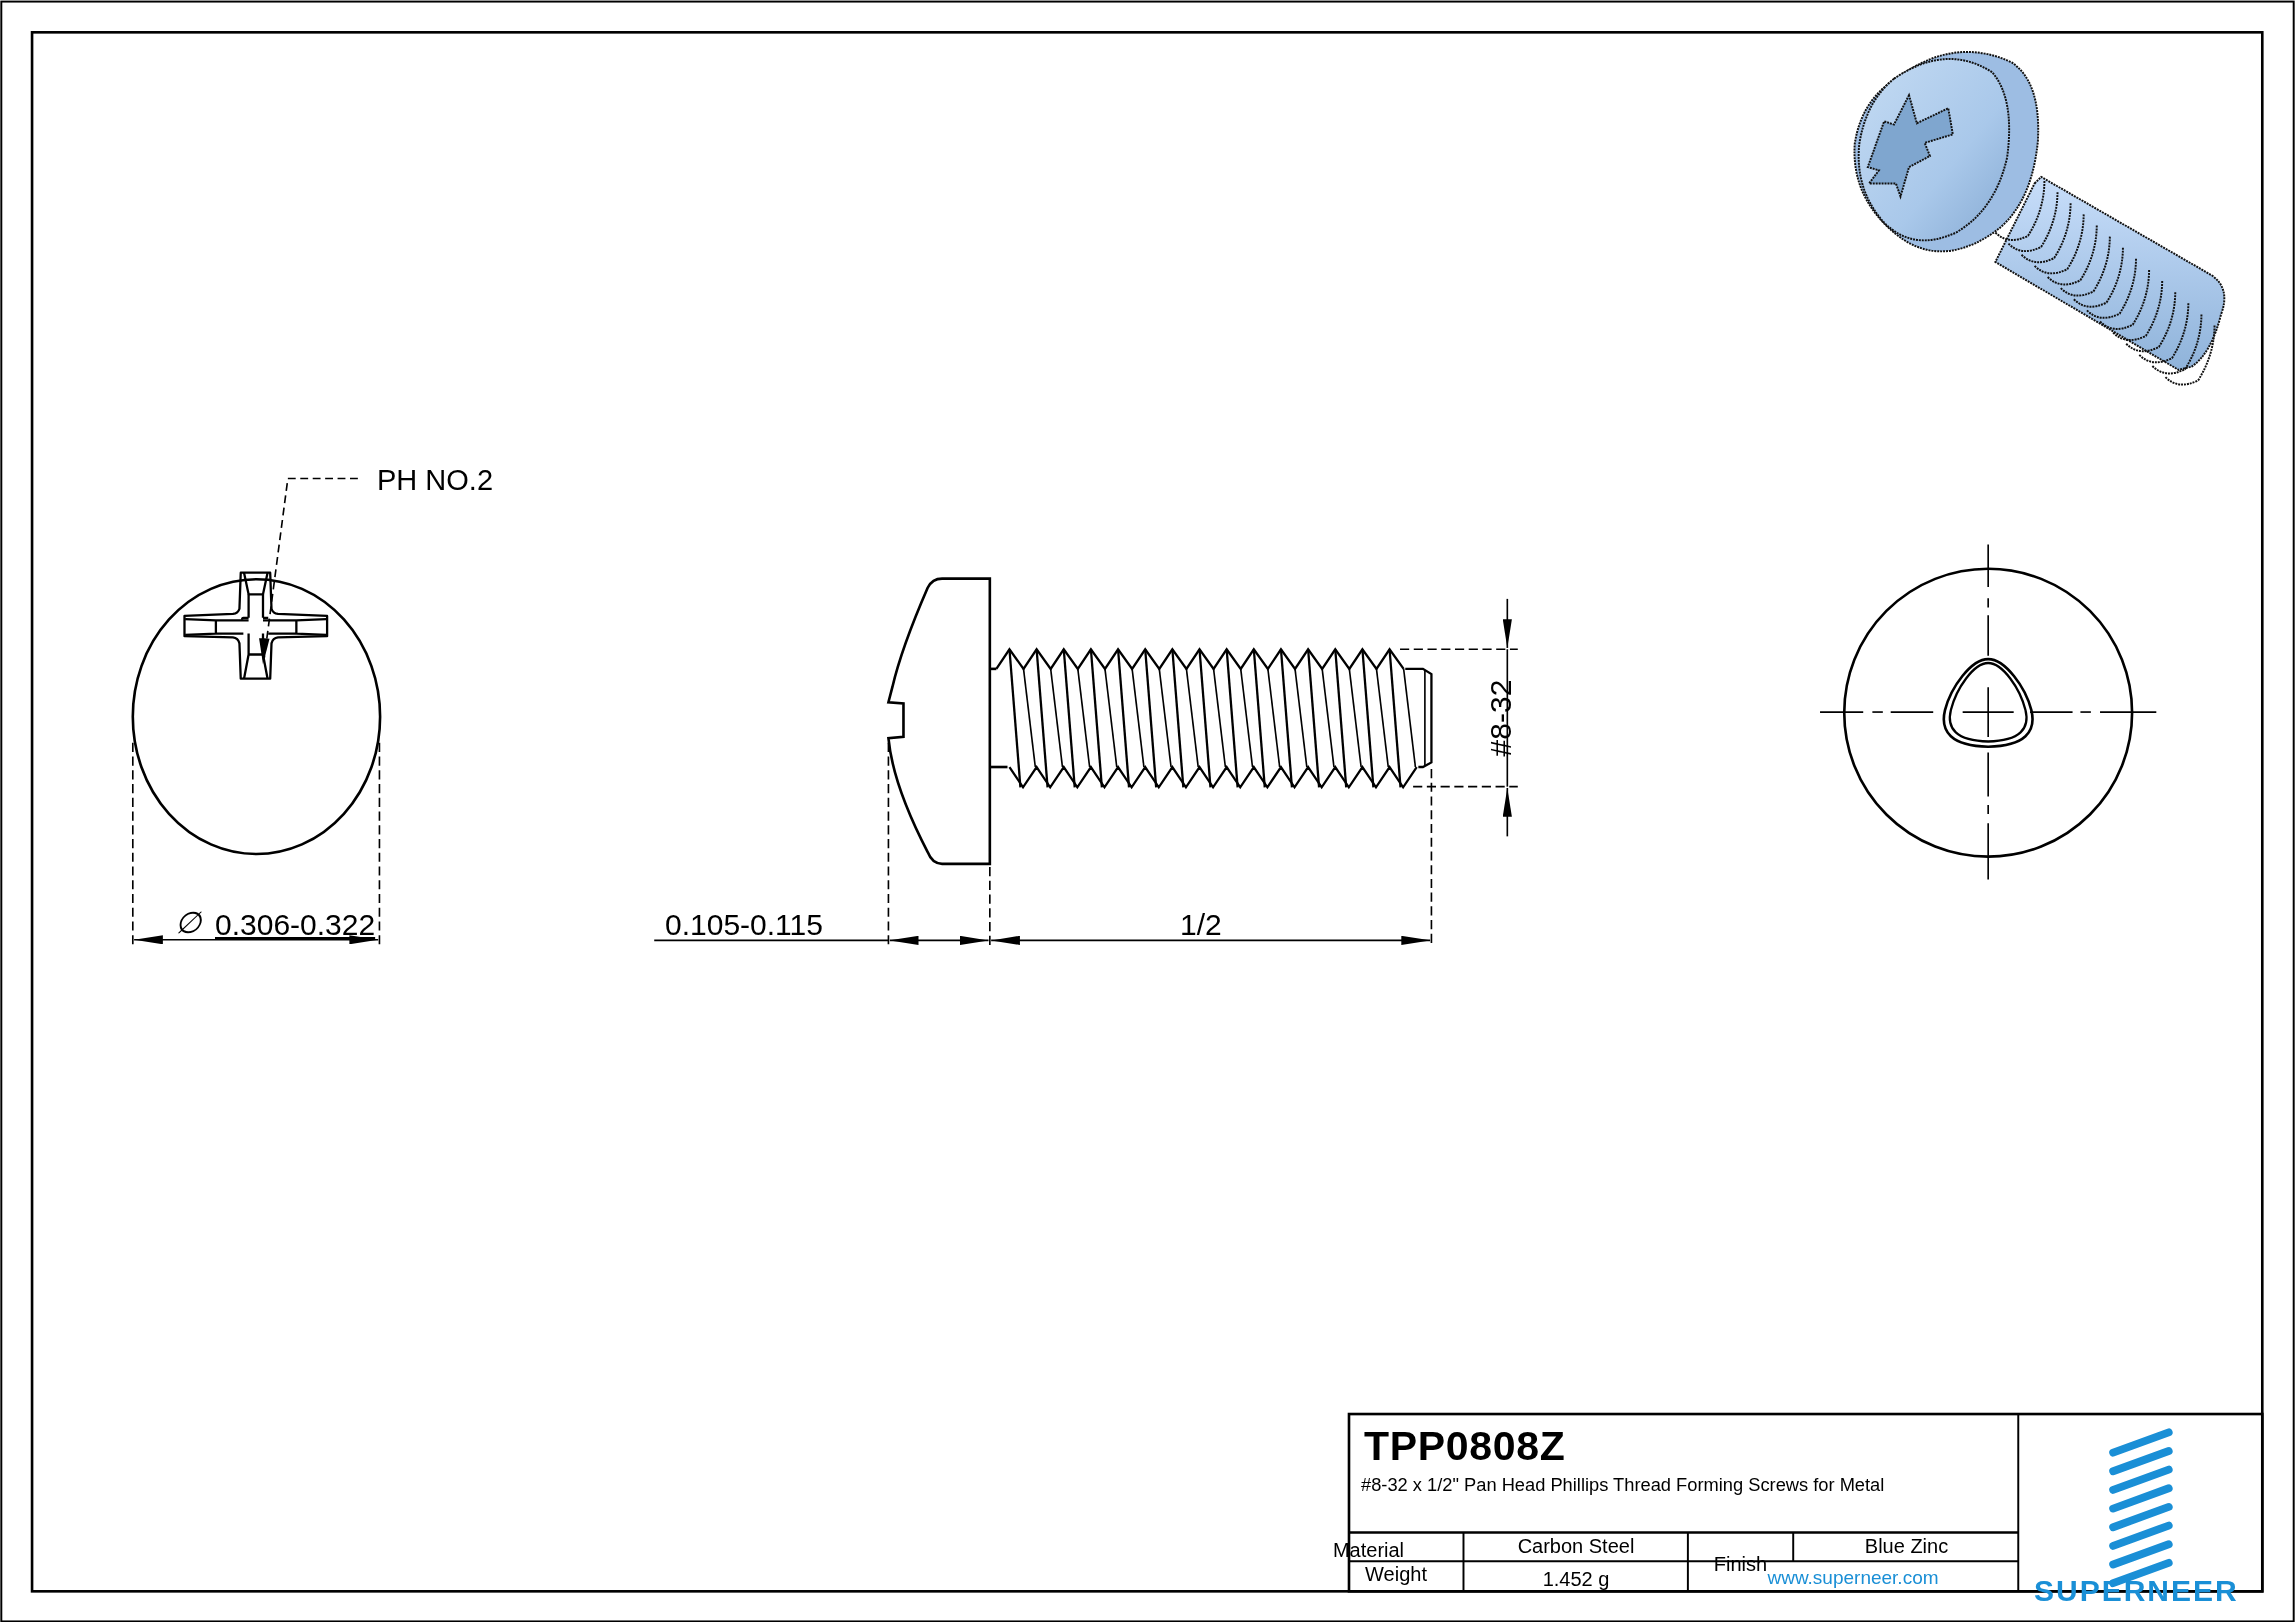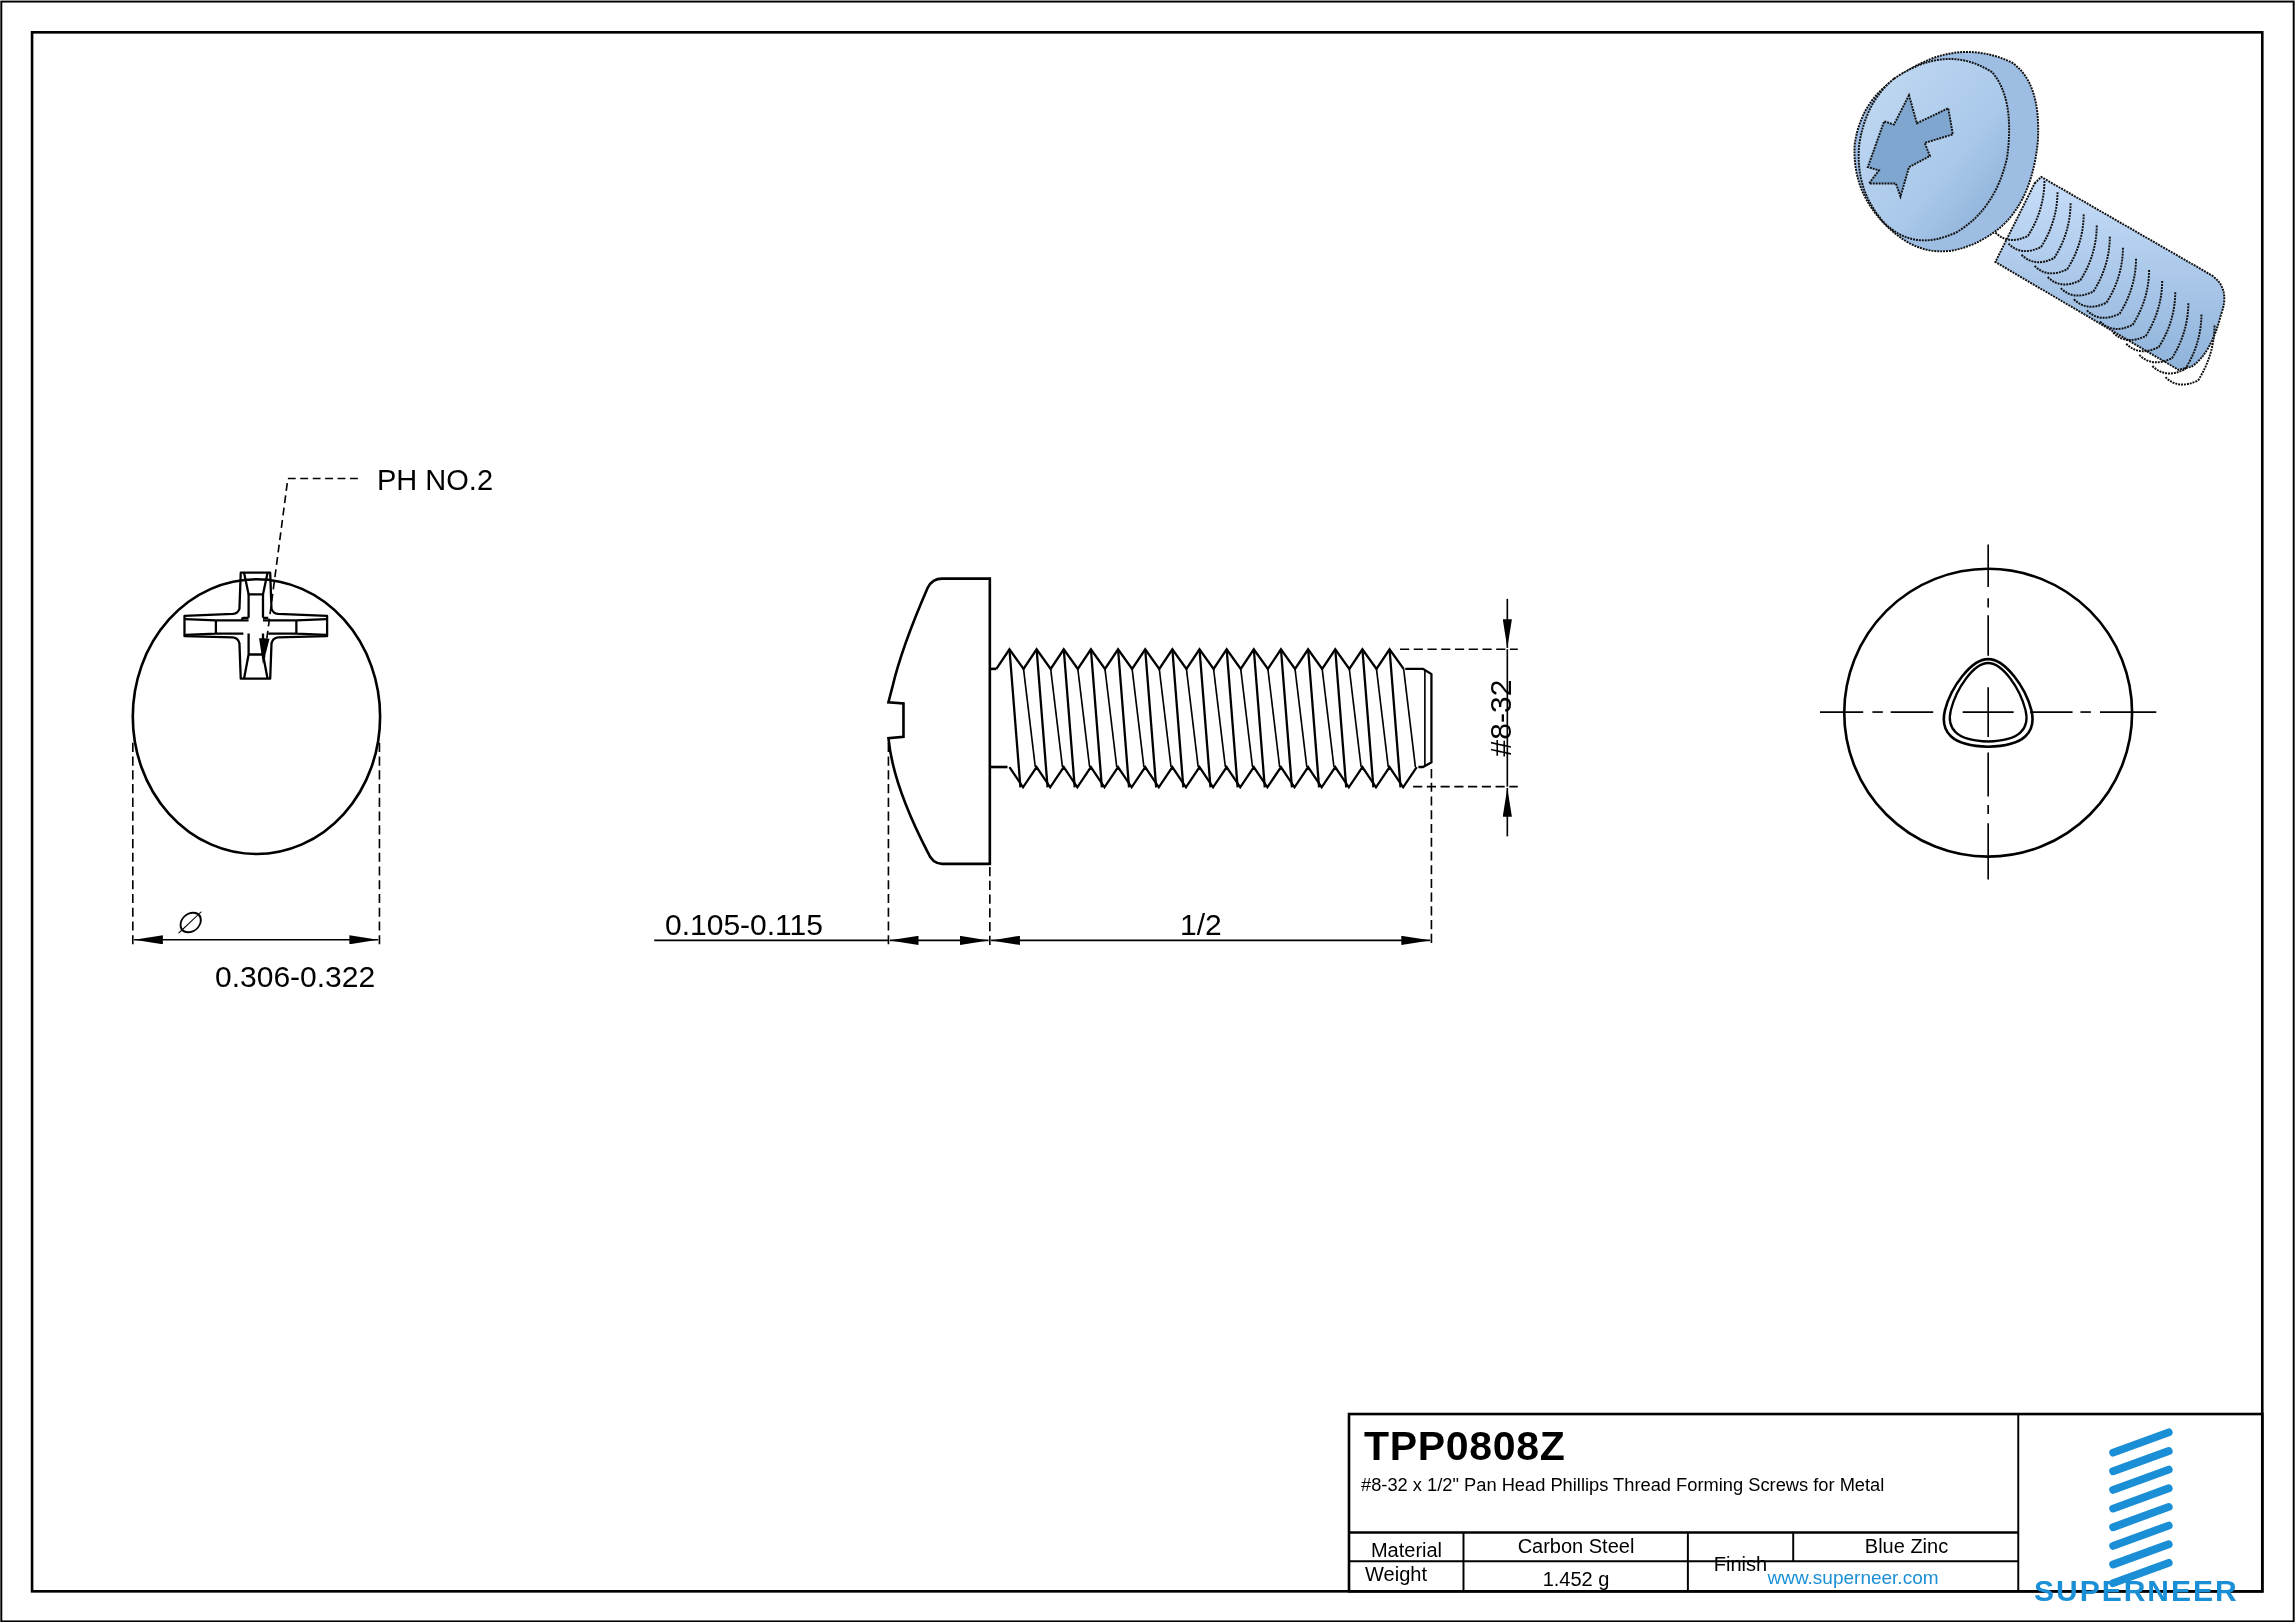--- a/index.html
+++ b/index.html
@@ -194,32 +194,32 @@
           <line x1="3230" y1="2362.5" x2="3315" y2="2331.5"></line>
           <line x1="3230" y1="2391" x2="3315" y2="2360"></line>
           <line x1="3230" y1="2419.5" x2="3315" y2="2388.5"></line>
         </g>
     </g>
   </svg>
 
   <div class="abs dim-text" style="left:365px;top:466px;font-size:29px;margin-left:12px;">PH NO.2</div>
 
   <div class="abs dim-text" style="left:175px;top:908px;font-style:italic;font-family:'DejaVu Serif',serif;font-size:30px;">∅</div>
-  <div class="abs dim-text" style="left:215px;top:962px;">0.306-0.322</div>
+  <div class="abs dim-text" style="left:215px;top:910px;text-decoration:underline;">0.306-0.322</div>
 
   <div class="abs dim-text" style="left:665px;top:910px;">0.105-0.115</div>
   <div class="abs dim-text" style="left:1180px;top:910px;">1/2</div>
 
   <div class="abs dim-text" style="left:1461px;top:703px;transform:rotate(-90deg);transform-origin:center;width:79px;text-align:center;">#8-32</div>
 
 
   <div id="part-no" class="abs">TPP0808Z</div>
   <div id="part-desc" class="abs">#8-32 x 1/2" Pan Head Phillips Thread Forming Screws for Metal</div>
 
-  <div class="tb-cell" style="left:1349px;top:1534px;width:115px;height:27.5px;padding-top:2.6px;">Material</div>
+  <div class="tb-cell" style="left:1311px;top:1534px;width:115px;height:27.5px;padding-top:2.6px;">Material</div>
   <div class="tb-cell" style="left:1464px;top:1533px;width:224px;height:26px;">Carbon Steel</div>
   <div class="tb-cell" style="left:1688px;top:1534px;width:105px;height:27.5px;padding-top:17px;">Finish</div>
   <div class="tb-cell" style="left:1794px;top:1533px;width:225px;height:26px;">Blue Zinc</div>
 
   <div class="tb-cell" style="left:1349px;top:1561px;width:94px;height:27.5px;">Weight</div>
   <div class="tb-cell" style="left:1464px;top:1564px;width:224px;height:31px;">1.452 g</div>
   <div id="website" class="tb-cell" style="left:1688px;top:1564px;width:330px;height:27.5px;">www.superneer.com</div>
 
   <div id="brand-name" class="abs">SUPERNEER</div>
 

